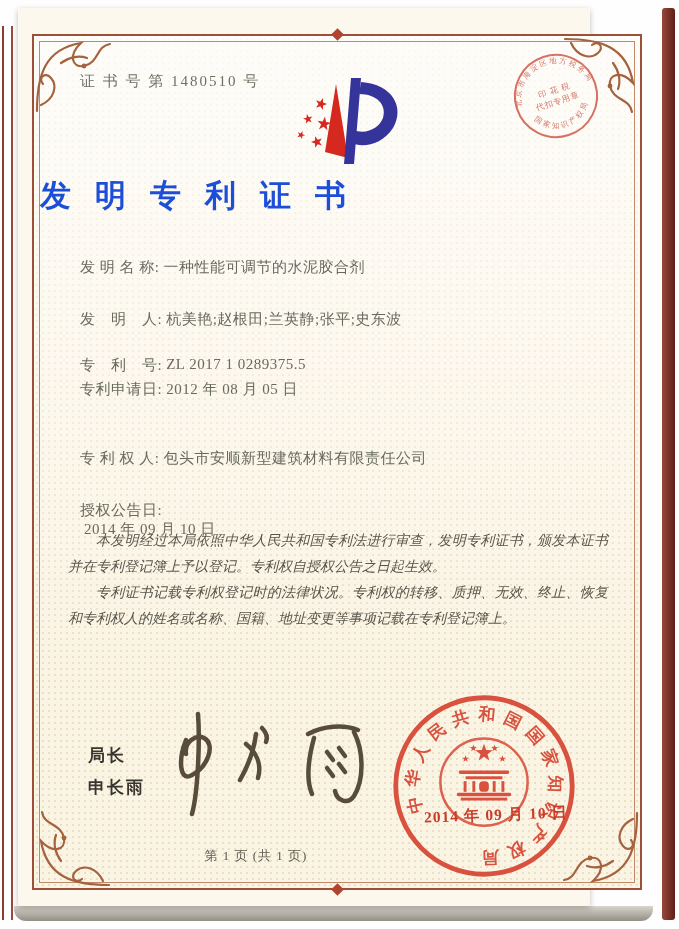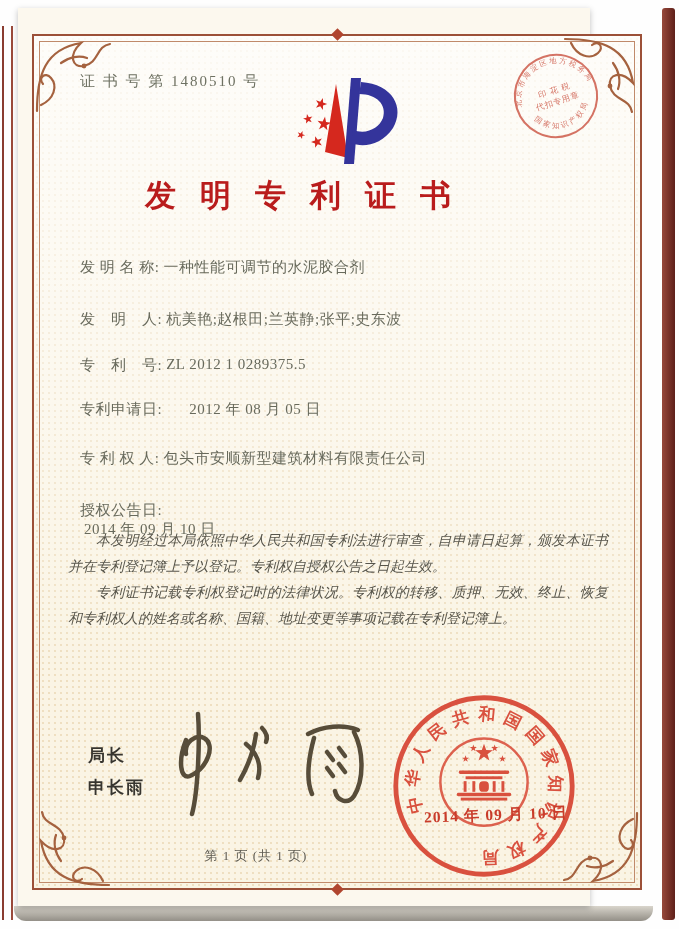--- a/index.html
+++ b/index.html
@@ -27,27 +27,27 @@
   .corner.tl{left:-3px;top:-3px;}
   .corner.tr{right:-3px;top:-3px;transform:rotate(90deg);}
   .corner.br{right:-3px;bottom:-3px;transform:rotate(180deg);}
   .corner.bl{left:-3px;bottom:-3px;transform:rotate(270deg);}
   .diamond{position:absolute;width:9px;height:9px;background:#b0452f;transform:rotate(45deg);}
   .diamond.top{left:50%;top:-6px;margin-left:-4px;}
   .diamond.bottom{left:50%;bottom:-6px;margin-left:-4px;}
   
   .cert-no{position:absolute;left:62px;top:64px;font-size:15px;letter-spacing:2px;color:#6e7162;}
   .logo{position:absolute;left:263px;top:64px;width:130px;height:100px;}
-  .title{position:absolute;left:0;top:167px;width:100%;margin:0;text-align:center;
-         font-size:31px;font-weight:600;color:#b91c1c;letter-spacing:24px;padding-left:12px;
+  .title{position:absolute;left:0;top:167px;width:100%;margin:0;text-align:left;
+         font-size:31px;font-weight:600;color:#1d4ed8;letter-spacing:24px;padding-left:22px;
          box-sizing:border-box;}
   .field{position:absolute;left:62px;display:flex;font-size:15px;color:#686a5c;letter-spacing:.5px;}
   .flabel{white-space:pre;}
   .fvalue{white-space:pre;margin-left:4px;}
-  .f0{top:250px;} .f1{top:302px;} .f2{top:348px;} .f3{top:392px;gap:23px;} .f4{top:441px;font-family:Liberation Serif, serif;} .f5{top:493px;flex-direction:column;}
+  .f0{top:250px;} .f1{top:302px;} .f2{top:348px;} .f3{top:372px;} .f4{top:441px;font-family:Liberation Serif, serif;} .f5{top:493px;flex-direction:column;}
   .body-text{position:absolute;left:50px;top:520px;width:540px;font-size:14px;line-height:26px;
              color:#57554b;font-style:italic;text-align:justify;}
   .body-text p{margin:0;text-indent:2em;}
   .sig-title{position:absolute;left:70px;top:736px;font-size:17px;font-weight:600;color:#37352f;letter-spacing:2px;text-align:center;}
   .sig-name{position:absolute;left:70px;top:768px;font-size:17px;font-weight:600;color:#37352f;letter-spacing:2px;text-align:right;}
   .sig-hand{position:absolute;left:138px;top:692px;width:235px;height:125px;}
   .seal{position:absolute;left:371px;top:683px;width:190px;height:190px;opacity:.9;}
   .seal-date{position:absolute;left:383px;top:797px;width:190px;text-align:center;
              font-size:15.5px;font-weight:700;color:#c93c2a;letter-spacing:1px;transform:rotate(-2deg);}
   .stamp{position:absolute;left:492px;top:42px;width:92px;height:92px;opacity:.82;}
@@ -122,37 +122,37 @@
     <div class="field f0">
       <span class="flabel">发 明 名 称:</span>
       <span class="fvalue">一种性能可调节的水泥胶合剂</span>
     </div>
     <div class="field f1">
       <span class="flabel">发　明　人:</span>
       <span class="fvalue">杭美艳;赵根田;兰英静;张平;史东波</span>
     </div>
     <div class="field f2">
       <span class="flabel">专　利　号:</span>
-      <span class="fvalue">ZL 2012 1 0289375.5</span>
+      <span class="fvalue">ZL 2017 1 0289375.5</span>
     </div>
     <div class="field f3">
       <span class="flabel">专利申请日:</span>
       <span class="fvalue">2012 年 08 月 05 日</span>
     </div>
     <div class="field f4">
       <span class="flabel">专 利 权 人:</span>
       <span class="fvalue">包头市安顺新型建筑材料有限责任公司</span>
     </div>
     <div class="field f5">
       <span class="flabel">授权公告日:</span>
       <span class="fvalue">2014 年 09 月 10 日</span>
     </div>
 
     <div class="body-text">
-      <p>本发明经过本局依照中华人民共和国专利法进行审查，自申请日起算，颁发本证书并在专利登记簿上予以登记。专利权自授权公告之日起生效。</p>
+      <p>本发明经过本局依照中华人民共和国专利法进行审查，发明专利证书，颁发本证书并在专利登记簿上予以登记。专利权自授权公告之日起生效。</p>
       <p>专利证书记载专利权登记时的法律状况。专利权的转移、质押、无效、终止、恢复和专利权人的姓名或名称、国籍、地址变更等事项记载在专利登记簿上。</p>
     </div>
 
     <div class="sig-title">局长</div>
     <div class="sig-name">申长雨</div>
 
     <svg class="sig-hand" viewBox="0 0 235 125">
       <g fill="none" stroke="#463b28" stroke-width="4.5" stroke-linecap="round" opacity="0.9">
         <path d="M30,40 C22,60 24,80 34,76 C52,68 60,44 48,38 C40,34 28,42 30,54"></path>
         <path d="M42,14 C44,40 42,92 36,114"></path>

